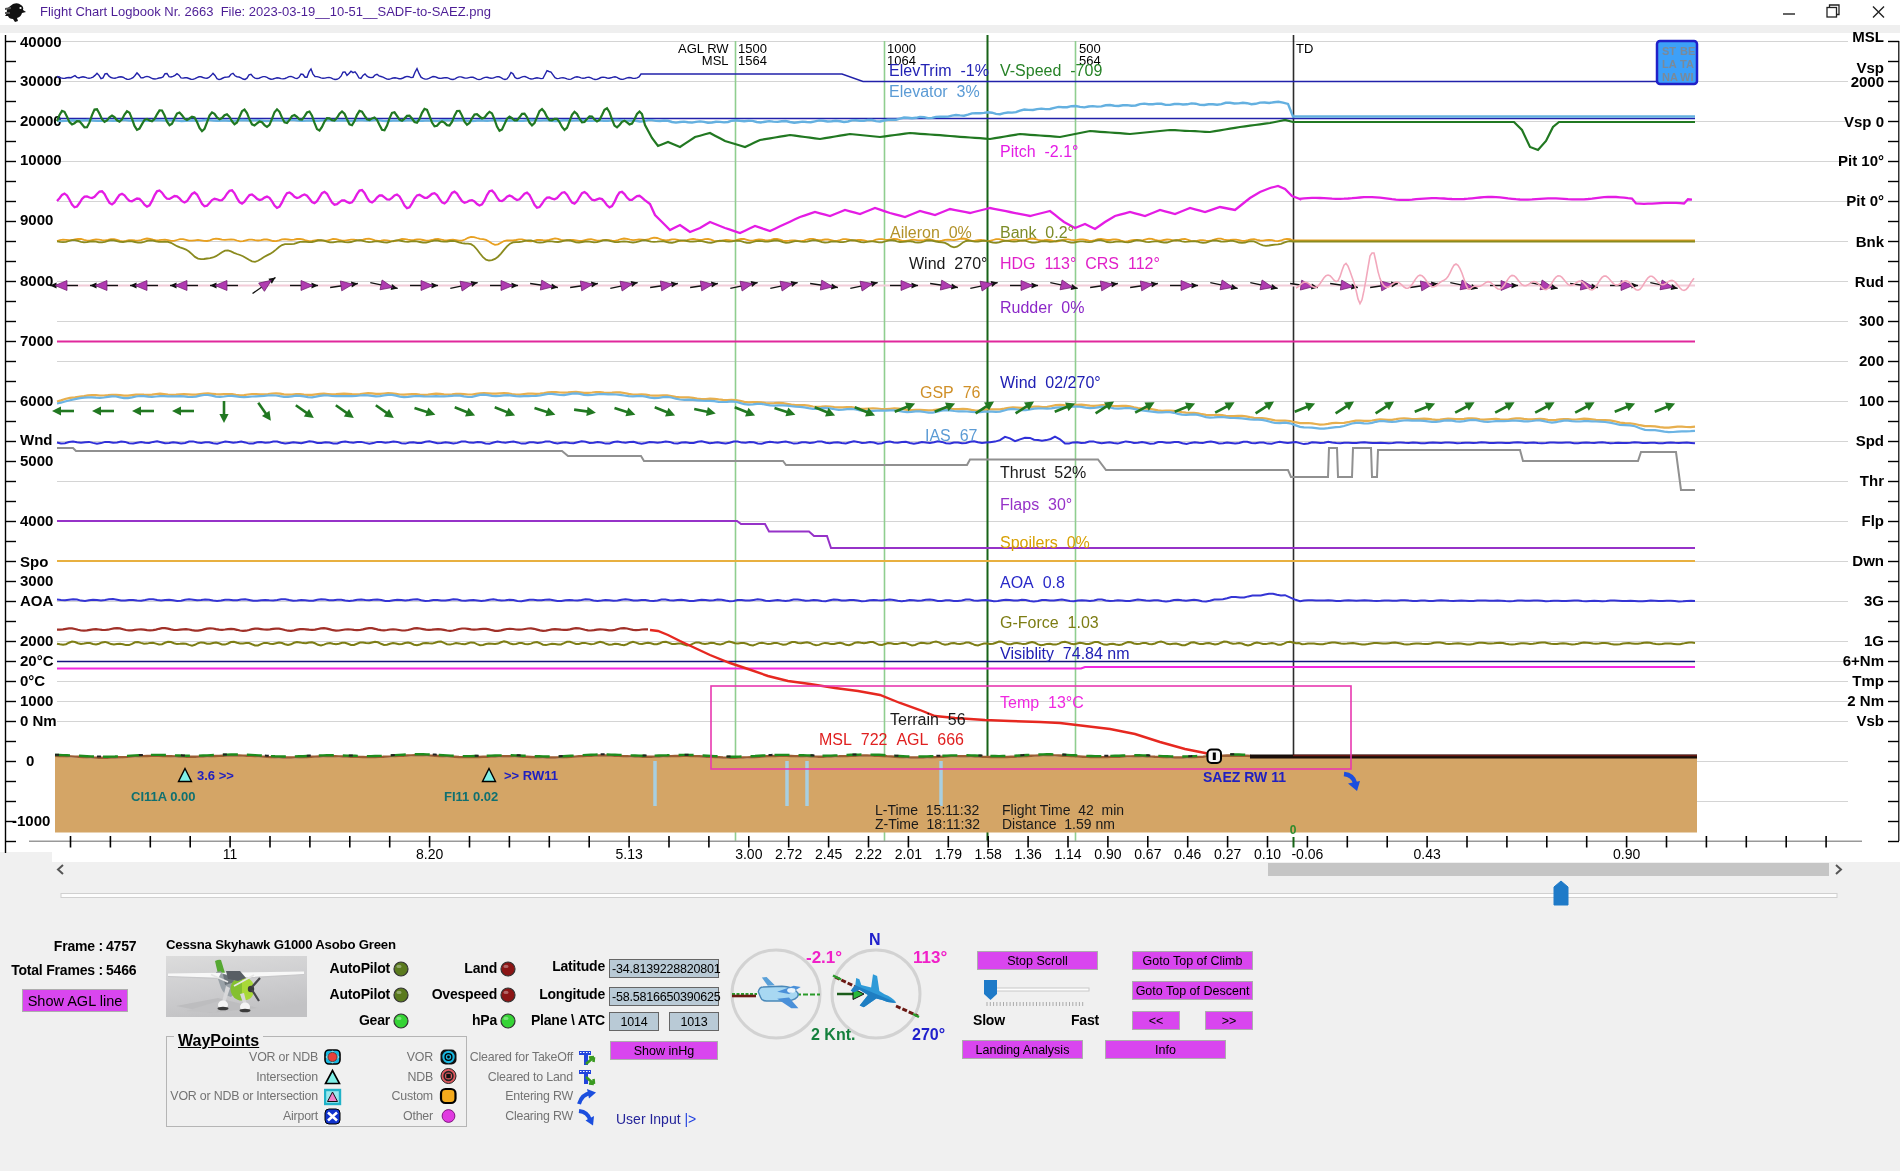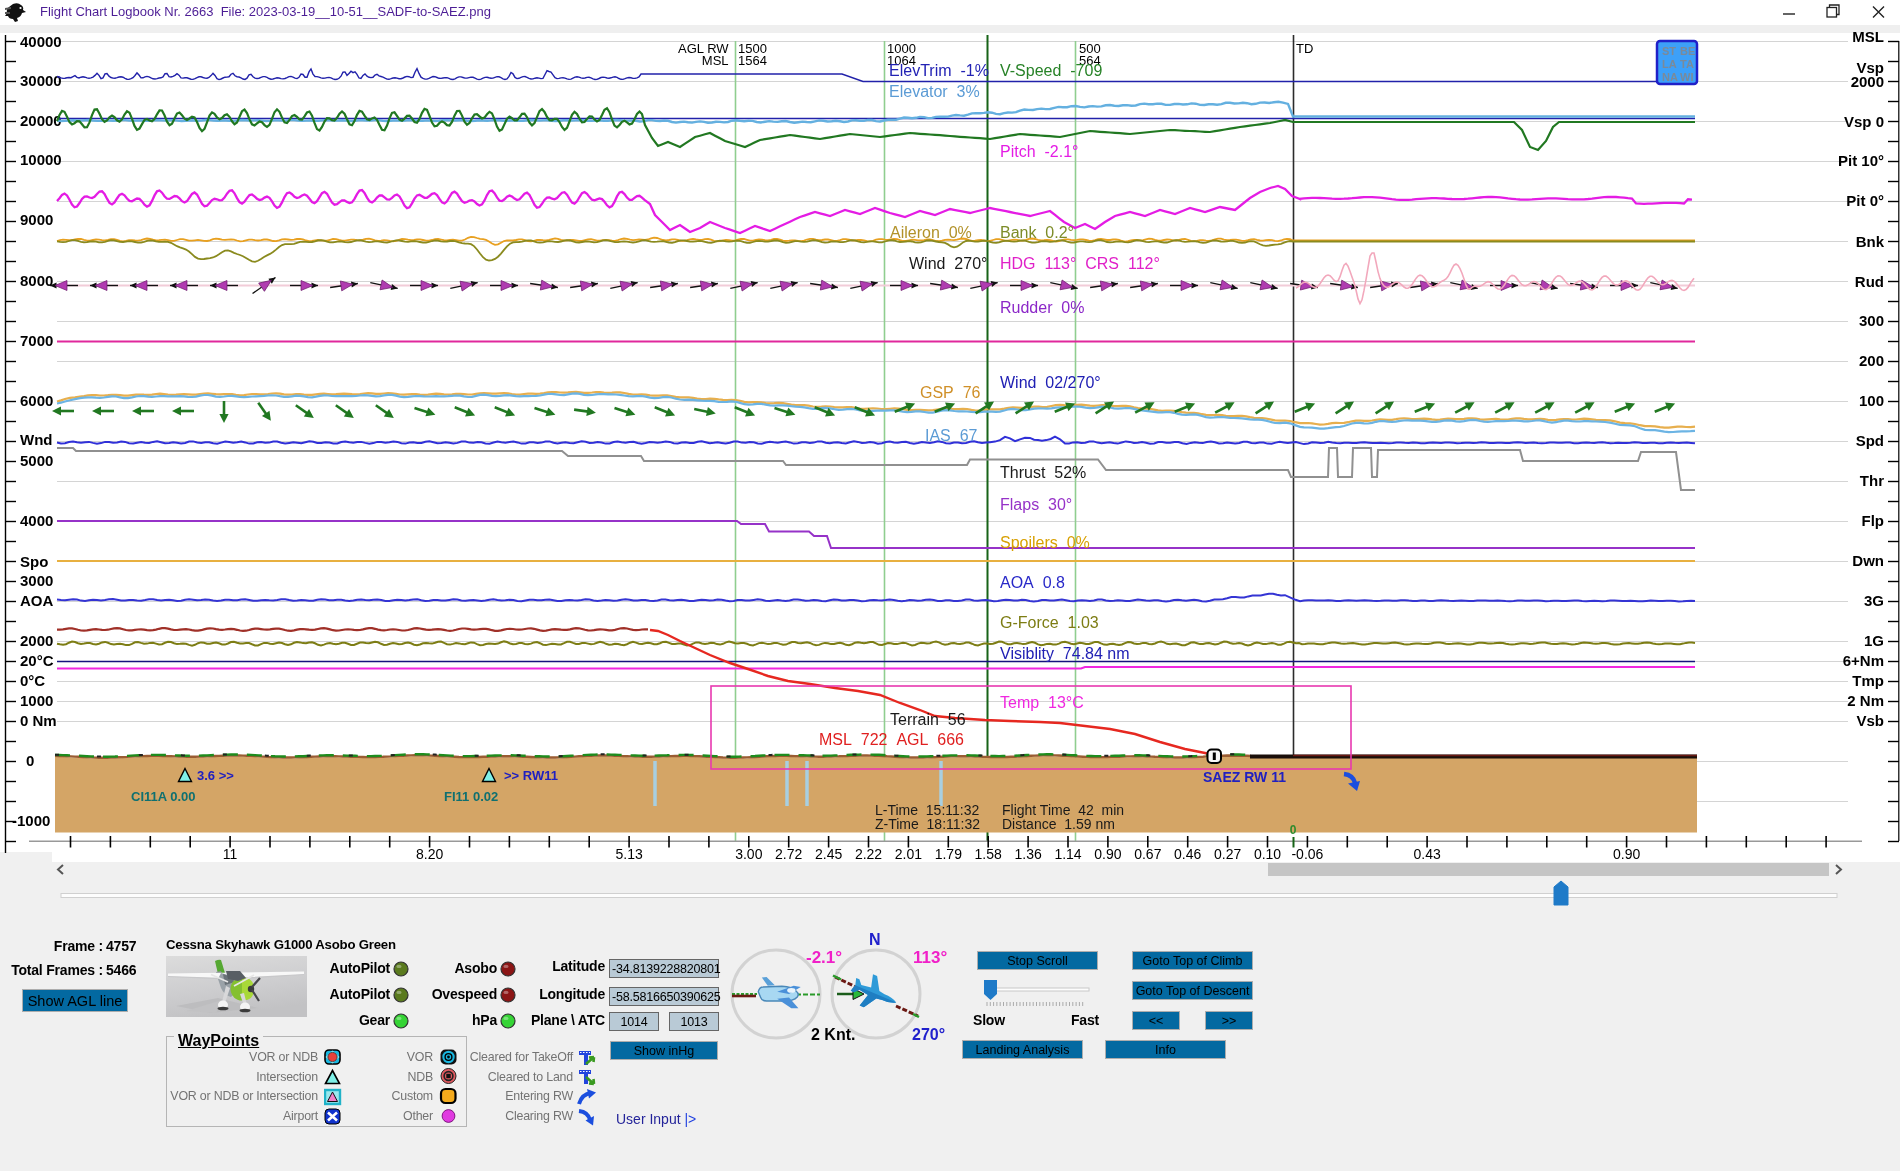--- a/index.html
+++ b/index.html
@@ -1,16 +1,16 @@
 <!DOCTYPE html>
 <html><head><meta charset="utf-8"><style>
 *{margin:0;padding:0;box-sizing:border-box}
 body{width:1900px;height:1171px;background:#f0f0f0;font-family:"Liberation Sans",sans-serif;position:relative;overflow:hidden}
 .abs{position:absolute}
-.btn{position:absolute;background:#0369a1;border:1px solid #adadad;font-size:12.5px;color:#000;
+.btn{position:absolute;background:#d946ef;border:1px solid #adadad;font-size:12.5px;color:#000;
  display:flex;align-items:center;justify-content:center;font-family:"Liberation Sans",sans-serif}
 .fld{position:absolute;background:#b9cad6;border:1px solid #666;font-size:12.5px;color:#000;
  display:flex;align-items:center;padding-left:2px;letter-spacing:-0.2px}
 .bl{position:absolute;font-size:14px;font-weight:bold;color:#000;white-space:nowrap;letter-spacing:-0.2px}
 .rl{position:absolute;font-size:12.4px;color:#737373;white-space:nowrap;text-align:right;letter-spacing:-0.2px}
 </style></head><body>
 <div class="abs" style="left:0;top:0;width:1900px;height:25px;background:#fff;z-index:30">
 <svg width="26" height="24" style="position:absolute;left:4px;top:1px" viewBox="0 0 26 24">
 <path d="M9,3 q5,-2 8,1 q3,2 2,5 l3,2 -4,1 q-1,4 -5,5 l1,3 -3,1 -2,-3 q-4,0 -5,-3 l-3,0 2,-3 q-1,-4 2,-6 z" fill="#111"></path>
 <path d="M1,7 l6,-1 0,2 -6,1 z M1,11 l5,0 0,2 -5,0 z" fill="#555"></path>
@@ -1001,21 +1001,21 @@
 <div class="bl" style="left:250px;top:986px;width:140px;text-align:right">AutoPilot</div>
 <svg class="abs" style="left:393px;top:987px" width="17" height="17">
     <circle cx="8" cy="8" r="7" fill="#5a7a1e" stroke="#333" stroke-width="1.2"></circle>
     <ellipse cx="6" cy="5.4" rx="2.6" ry="1.7" fill="#ffffff" opacity="0.35"></ellipse>
   </svg>
 <div class="bl" style="left:250px;top:1012px;width:140px;text-align:right">Gear</div>
 <svg class="abs" style="left:393px;top:1013px" width="17" height="17">
     <circle cx="8" cy="8" r="7" fill="#35d435" stroke="#333" stroke-width="1.2"></circle>
     <ellipse cx="6" cy="5.4" rx="2.6" ry="1.7" fill="#ffffff" opacity="0.35"></ellipse>
   </svg>
-<div class="bl" style="left:357px;top:960px;width:140px;text-align:right">Asobo</div>
+<div class="bl" style="left:357px;top:960px;width:140px;text-align:right">Land</div>
 <svg class="abs" style="left:500px;top:961px" width="17" height="17">
     <circle cx="8" cy="8" r="7" fill="#8b1515" stroke="#333" stroke-width="1.2"></circle>
     <ellipse cx="6" cy="5.4" rx="2.6" ry="1.7" fill="#ffffff" opacity="0.35"></ellipse>
   </svg>
 <div class="bl" style="left:357px;top:986px;width:140px;text-align:right">Ovespeed</div>
 <svg class="abs" style="left:500px;top:987px" width="17" height="17">
     <circle cx="8" cy="8" r="7" fill="#8b1515" stroke="#333" stroke-width="1.2"></circle>
     <ellipse cx="6" cy="5.4" rx="2.6" ry="1.7" fill="#ffffff" opacity="0.35"></ellipse>
   </svg>
 <div class="bl" style="left:357px;top:1012px;width:140px;text-align:right">hPa</div>
@@ -1123,21 +1123,21 @@
 <line x1="112" y1="64" x2="128" y2="64" stroke="#1a5c1a" stroke-width="2.5"></line>
 <path d="M128,58.5 L139,64 L128,69.5 Z" fill="#2ab83a" stroke="#111" stroke-width="1"></path>
 <g transform="rotate(113 151 64)">
 <path d="M151,42 q3.5,6 3,14 l1,6 13,8 0,4.5 -13,-3.5 -1.5,10 4.5,4 0,3.5 -7,-2 -7,2 0,-3.5 4.5,-4 -1.5,-10 -13,3.5 0,-4.5 13,-8 1,-6 q-0.5,-8 3,-14 z" fill="#2e9ad8"></path>
 <path d="M151,42 q3.5,6 3,14 l1,6 13,8 0,4.5 -13,-3.5 -1.5,10 4.5,4 0,3.5 -7,-2 z" fill="#1f7ec2"></path>
 </g>
 </svg>
 <div class="abs" style="left:806px;top:948px;font-size:17px;font-weight:bold;color:#f020c8">-2.1°</div>
 <div class="abs" style="left:869px;top:931px;font-size:16px;font-weight:bold;color:#2020cc">N</div>
 <div class="abs" style="left:913px;top:948px;font-size:17px;font-weight:bold;color:#f020c8">113°</div>
-<div class="abs" style="left:811px;top:1026px;font-size:16px;font-weight:bold;color:#000000">2 Knt.</div>
+<div class="abs" style="left:811px;top:1026px;font-size:16px;font-weight:bold;color:#15803d">2 Knt.</div>
 <div class="abs" style="left:912px;top:1026px;font-size:16px;font-weight:bold;color:#2020cc">270°</div>
 <div class="btn" style="left:977px;top:951px;width:121px;height:19px">Stop Scroll</div>
 <div class="btn" style="left:1132px;top:951px;width:121px;height:19px">Goto Top of Climb</div>
 <div class="btn" style="left:1132px;top:981px;width:121px;height:19px">Goto Top of Descent</div>
 <div class="btn" style="left:1132px;top:1011px;width:48px;height:19px">&lt;&lt;</div>
 <div class="btn" style="left:1205px;top:1011px;width:48px;height:19px">&gt;&gt;</div>
 <div class="btn" style="left:962px;top:1040px;width:121px;height:19px">Landing Analysis</div>
 <div class="btn" style="left:1105px;top:1040px;width:121px;height:19px">Info</div>
 <svg class="abs" style="left:975px;top:978px" width="125" height="30">
 <rect x="10" y="10" width="104" height="3" fill="#fdfdfd" stroke="#c8c8c8" stroke-width="1"></rect>

